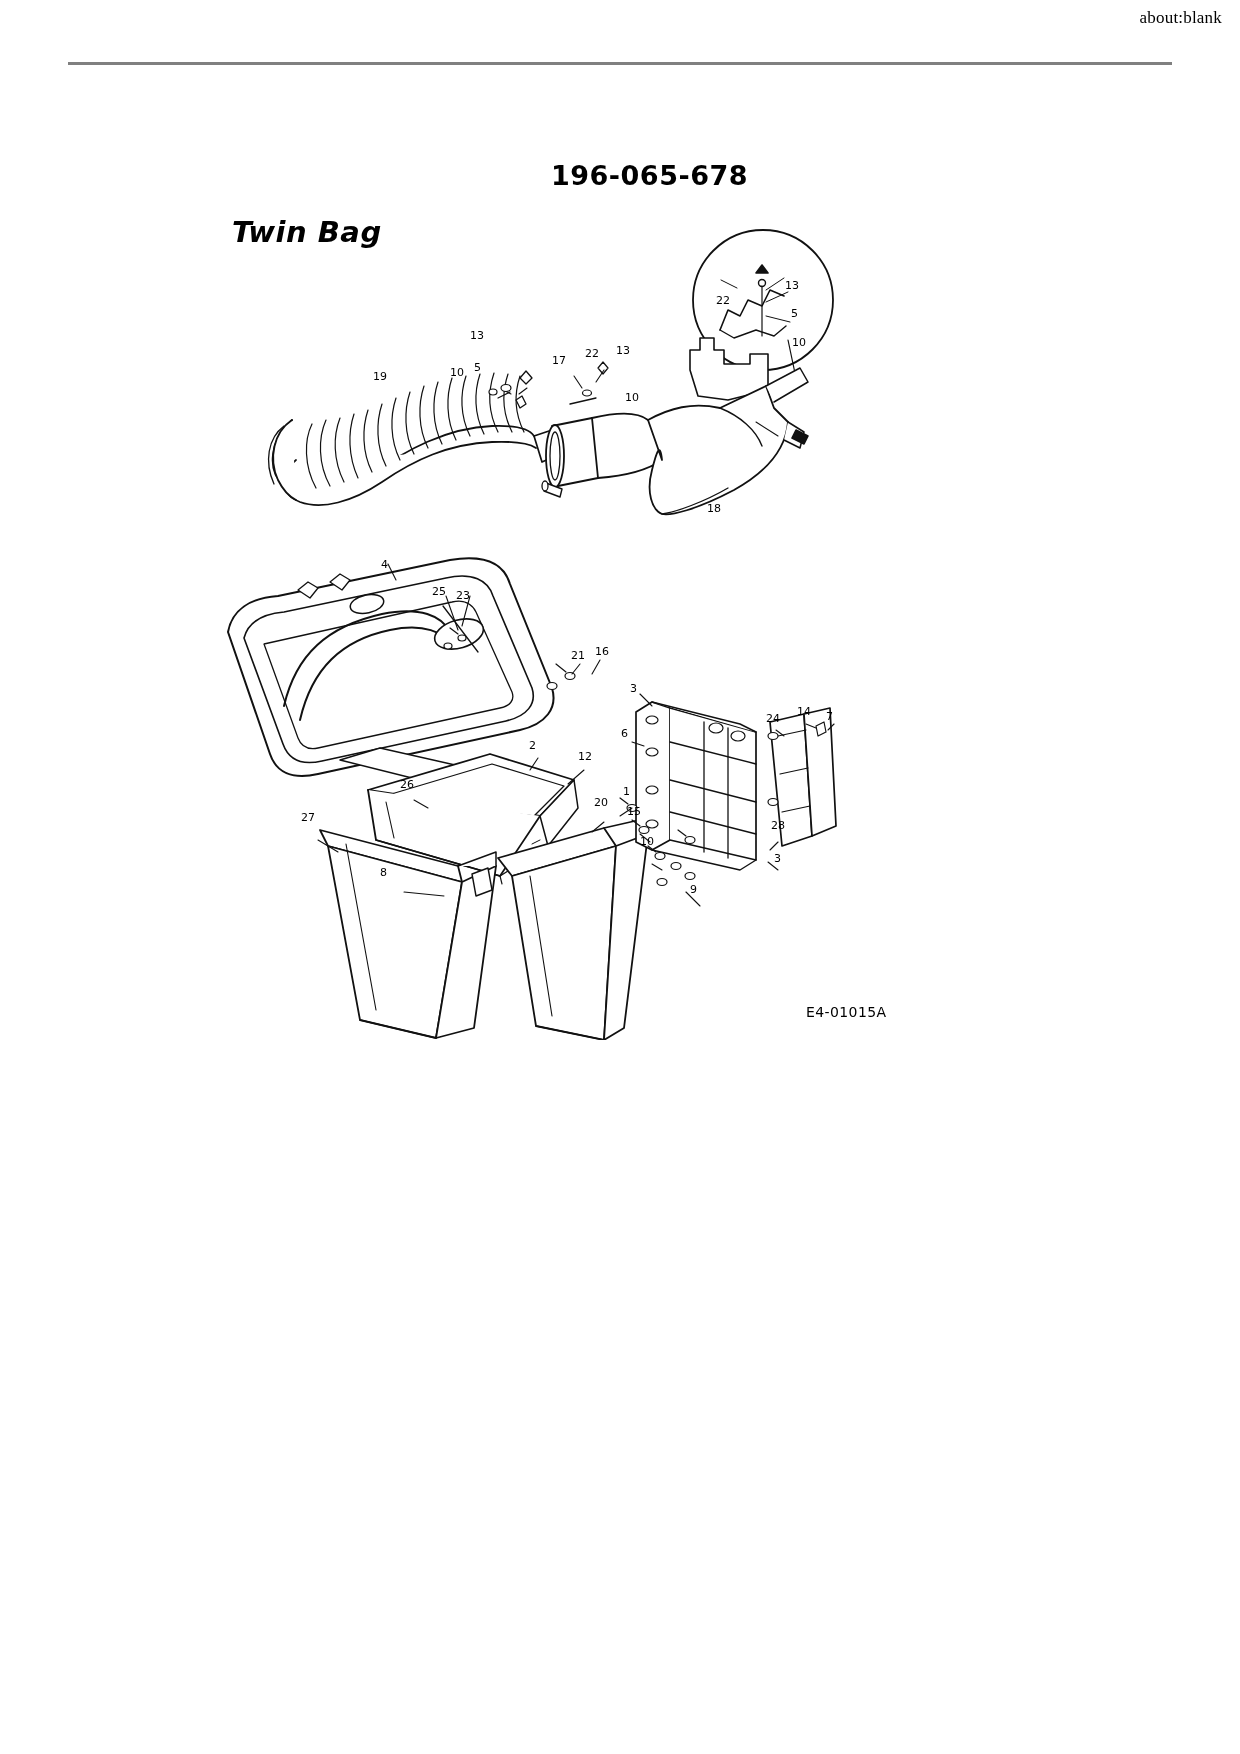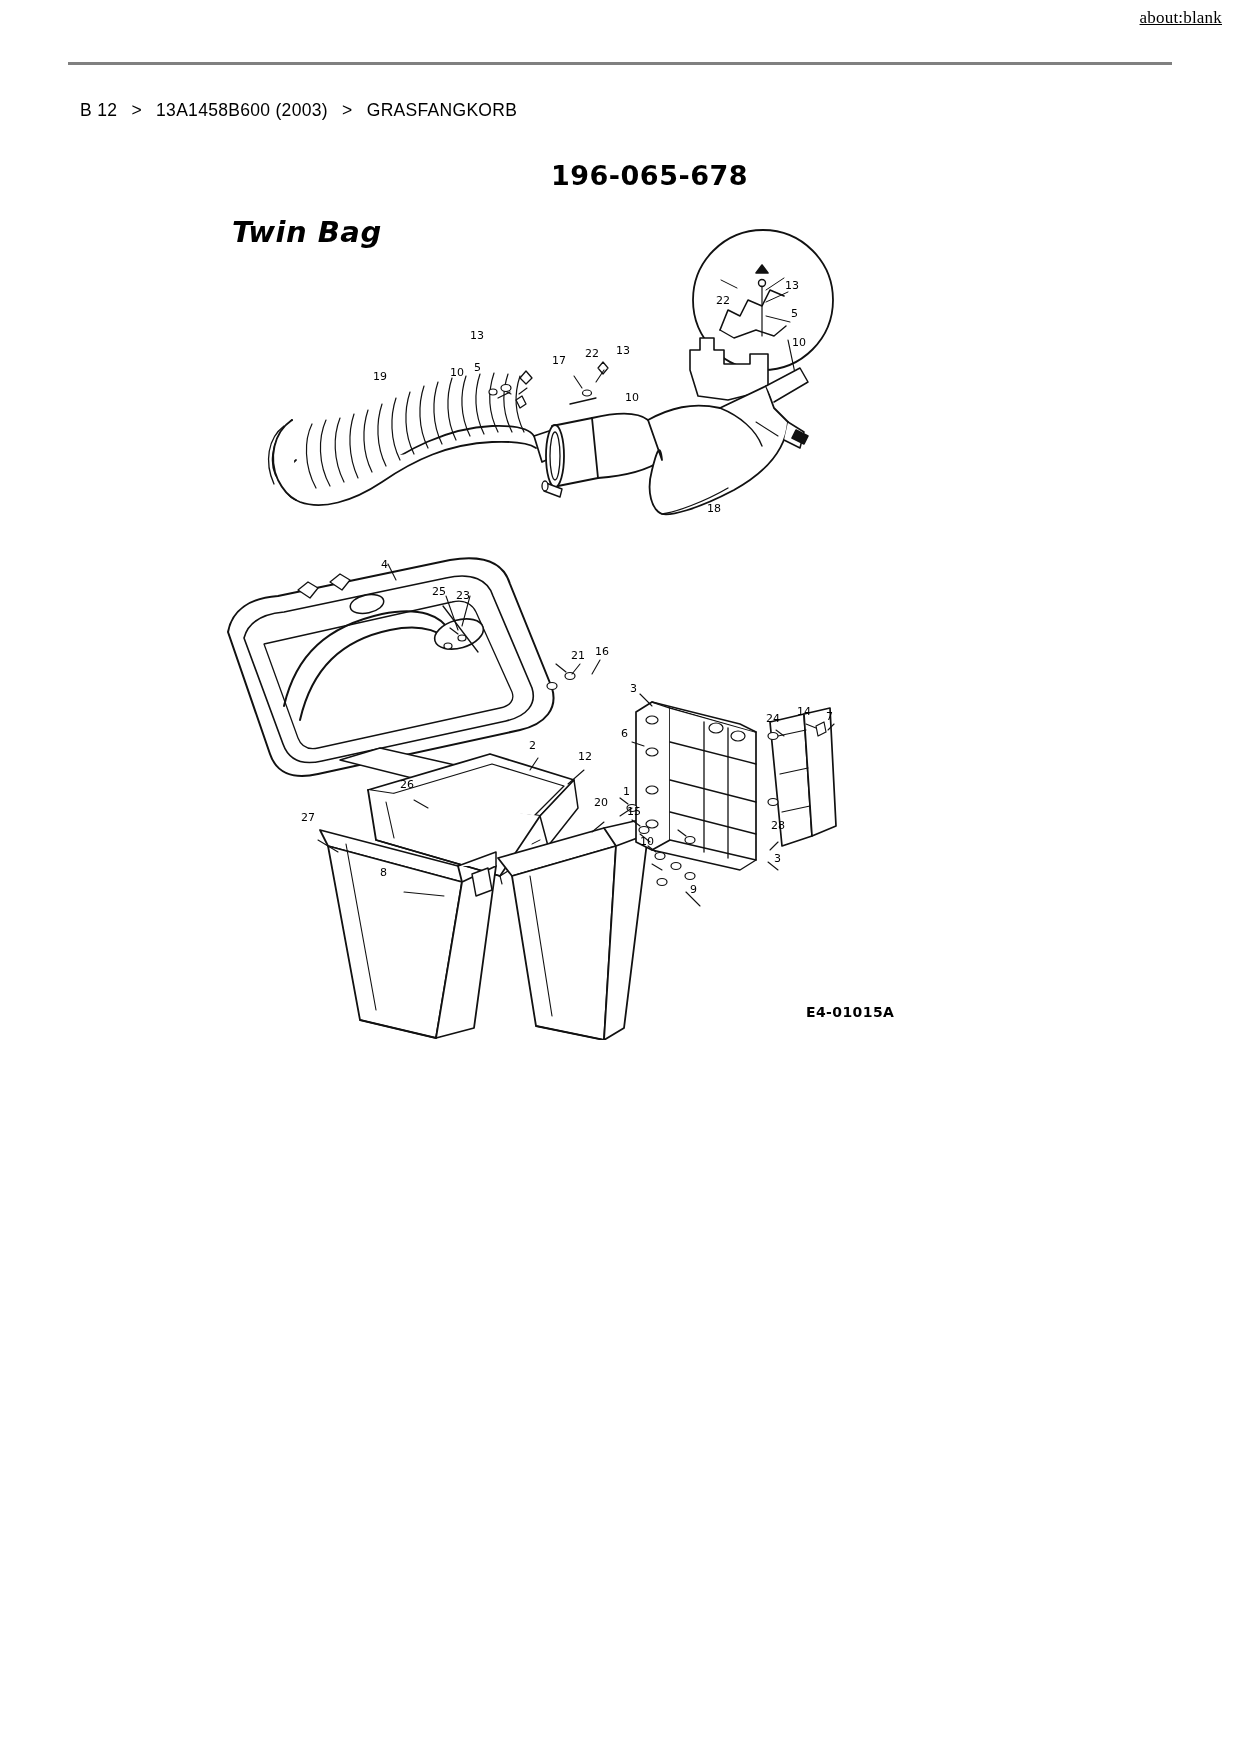--- a/index.html
+++ b/index.html
@@ -20,21 +20,20 @@
     inset: 0;
   }
   .browser-url {
     position: absolute;
     top: 8px;
     right: 18px;
     font-family: "Liberation Serif", serif;
     font-size: 17px;
     color: #000;
     letter-spacing: 0.2px;
-    text-decoration: underline;
   }
   .top-rule {
     position: absolute;
     left: 68px;
     top: 62px;
     width: 1104px;
     height: 3px;
     background: #808080;
   }
   .breadcrumb {
@@ -86,21 +85,21 @@
     font-weight: bold;
     font-size: 29px;
     letter-spacing: 0.5px;
     font-style: italic;
   }
   .drawing-code {
     position: absolute;
     left: 806px;
     top: 1004px;
     font-family: "DejaVu Sans", sans-serif;
-    font-weight: bold;
+    font-weight: normal;
     font-size: 14px;
     letter-spacing: 0.4px;
   }
   .callout {
     position: absolute;
     font-family: "DejaVu Sans", sans-serif;
     font-weight: normal;
     font-size: 11px;
     line-height: 1;
     color: #000;
@@ -108,27 +107,20 @@
 </style>
 </head>
 <body>
 
 <div class="page">
 
   <div class="browser-url">about:blank</div>
 
   <div class="top-rule"></div>
 
-  <div class="breadcrumb">
-    <span class="crumb">B 12</span>
-    <span class="sep">&gt;</span>
-    <span class="crumb">13A1458B600 (2003)</span>
-    <span class="sep">&gt;</span>
-    <span class="crumb">GRASFANGKORB</span>
-  </div>
 
   <div class="title-code">196-065-678</div>
   <div class="title-sub">Twin Bag</div>
 
   <div class="diagram">
     <svg width="720" height="900" viewBox="0 0 720 900" fill="none" stroke="#111" stroke-width="1.6" stroke-linejoin="round" stroke-linecap="round">
 
       <circle cx="563" cy="160" r="70" fill="#fff" stroke="#111" stroke-width="1.8"></circle>
       <path d="M520 190 L528 170 L540 176 L548 160 L562 166 L570 150 L584 156" fill="none" stroke="#111" stroke-width="1.6"></path>
       <path d="M520 190 L534 198 L556 190 L574 196 L586 186" fill="none" stroke="#111" stroke-width="1.4"></path>

